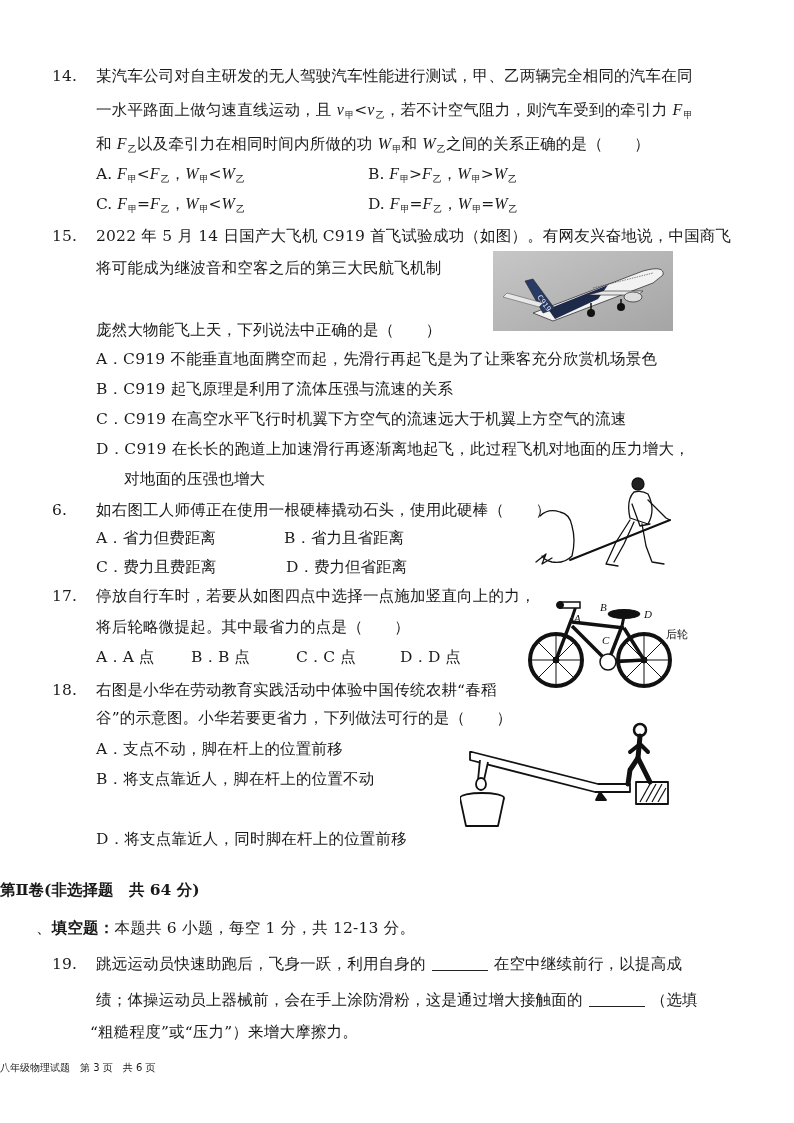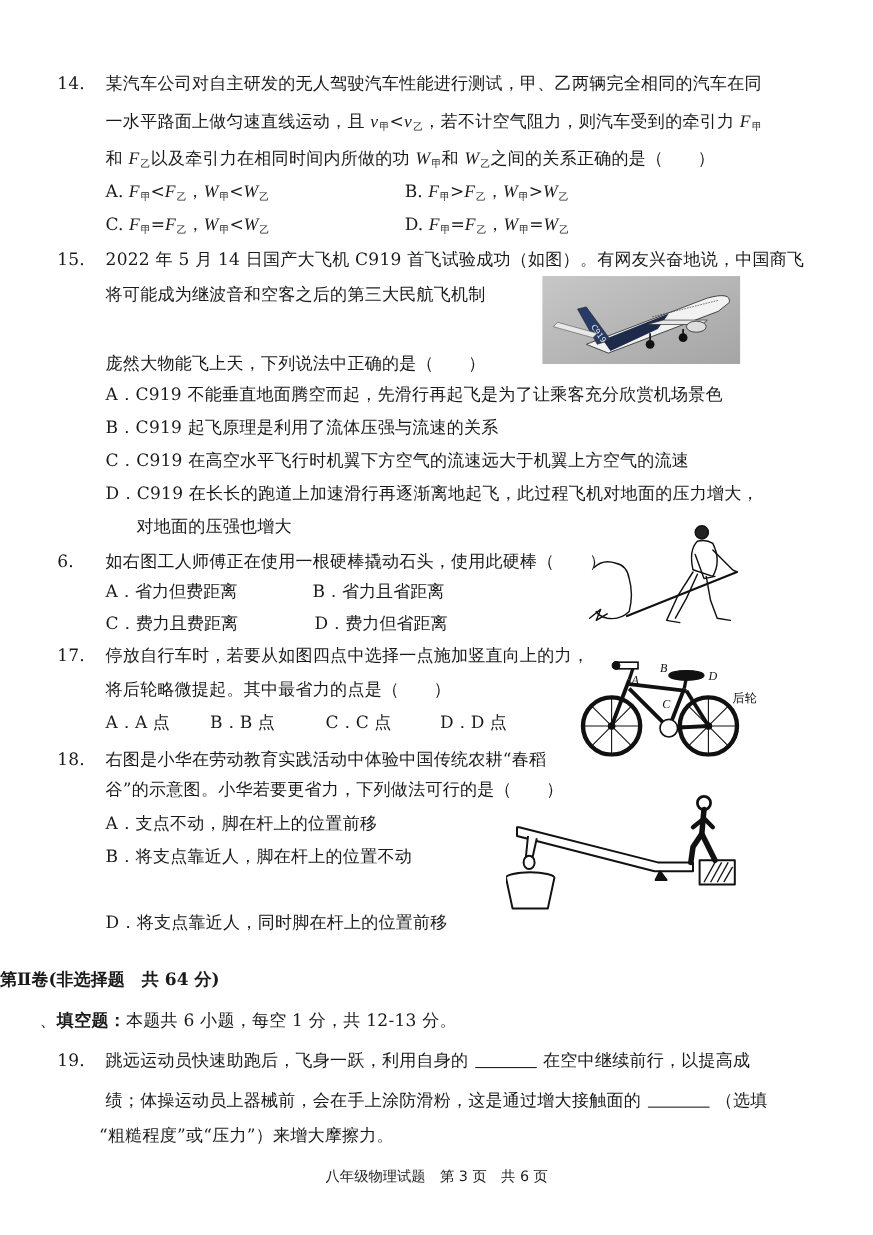--- a/index.html
+++ b/index.html
@@ -6,21 +6,21 @@
   body { width: 794px; height: 1123px; position: relative; overflow: hidden;
          font-family: "DejaVu Serif", "Liberation Serif", serif; color: #1a1a1a; }
   .page { position: absolute; left: 0; top: 0; width: 794px; height: 1123px; }
   .line { position: absolute; font-size: 15.5px; line-height: 20px; white-space: nowrap; letter-spacing: 0.2px; }
   .qn { display: inline-block; width: 44px; }
   .it { font-style: italic; font-family: "Liberation Serif", serif; font-size: 16px; }
   .sub { font-size: 9px; vertical-align: -3px; margin-left: 1px; }
   .opt { position: absolute; font-size: 15.5px; line-height: 20px; white-space: nowrap; }
   .blank { display: inline-block; width: 56px; border-bottom: 1px solid #222; height: 14px; margin: 0 6px; vertical-align: -2px; }
   .section-title { position: absolute; left: 0; width: 794px; text-align: left; font-weight: bold; font-size: 15.5px; top: 880px; }
-  .footer { position: absolute; left: 0; width: 794px; text-align: center; font-size: 13px; top: 1061px; font-family: "DejaVu Sans", sans-serif; }
+  .footer { position: absolute; left: 0; width: 794px; font-size: 10px; top: 1061px; font-family: "DejaVu Sans", sans-serif; }
   .fig { position: absolute; }
   .bold { font-weight: bold; }
 </style>
 </head>
 <body>
 
 <div class="page">
 
   <div class="line" style="left:52px; top:66px;">
     <span class="qn">14.</span><span>某汽车公司对自主研发的无人驾驶汽车性能进行测试，甲、乙两辆完全相同的汽车在同</span>

